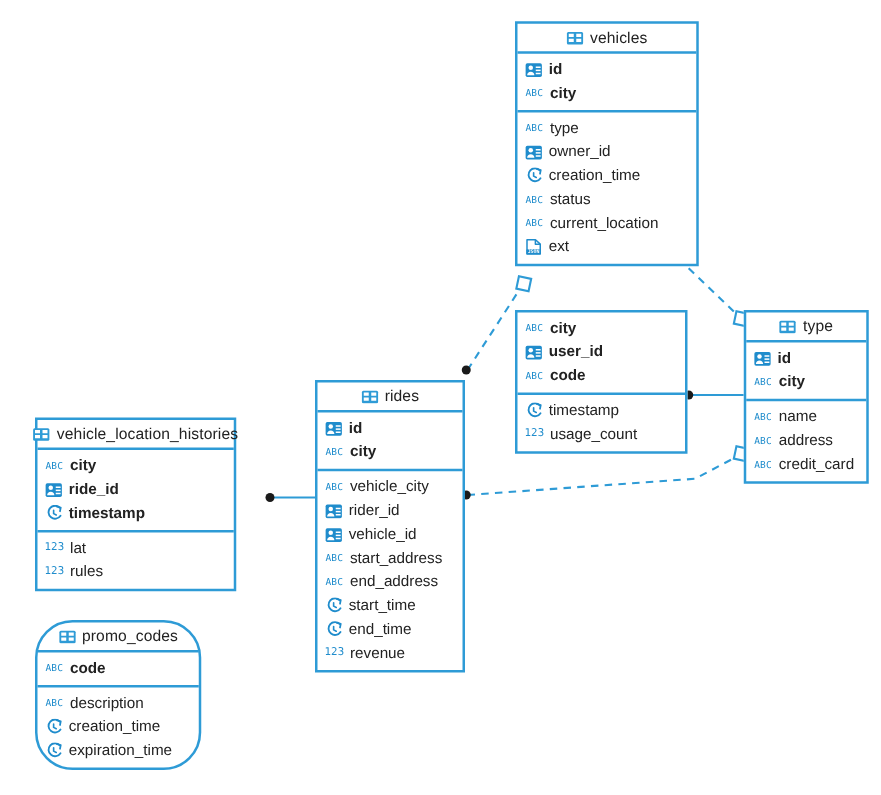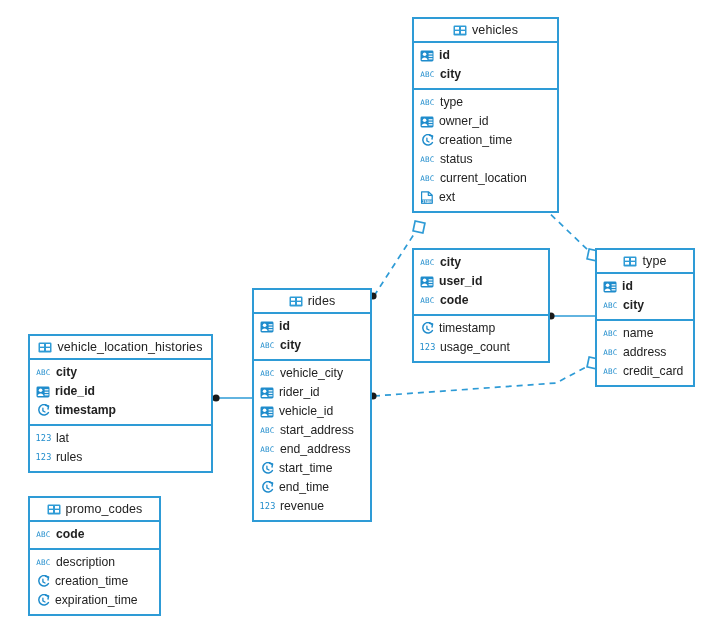--- a/index.html
+++ b/index.html
@@ -248,21 +248,21 @@
           <div class="col">
        <span class="ic ic-abc">ABC</span>
        <span class="cname">address</span>
      </div>
           <div class="col">
        <span class="ic ic-abc">ABC</span>
        <span class="cname">credit_card</span>
      </div>
         </div>
       </div>
-      <div class="table" style="left: 252px; top: 288px; width: 120px;">
+      <div class="table" style="left: 252px; top: 304px; width: 120px;">
         <div class="t-header">
       <span class="ic">
       <svg width="14" height="11" viewBox="0 0 14 11">
         <rect x="0.5" y="0.5" width="13" height="10" rx="1.2" fill="#2e9bd6"></rect>
         <rect x="2" y="2" width="4" height="2.6" fill="#ffffff"></rect>
         <rect x="8" y="2" width="4" height="2.6" fill="#ffffff"></rect>
         <rect x="2" y="6" width="4" height="2.6" fill="#ffffff"></rect>
         <rect x="8" y="6" width="4" height="2.6" fill="#ffffff"></rect>
       </svg>
           </span>
@@ -345,21 +345,21 @@
       </svg>
             </span>
        <span class="cname">end_time</span>
      </div>
           <div class="col">
        <span class="ic ic-123">123</span>
        <span class="cname">revenue</span>
      </div>
         </div>
       </div>
-      <div class="table" style="left: 28px; top: 334px; width: 185px;">
+      <div class="table" style="left: 28px; top: 334px; width: 161px;">
         <div class="t-header">
       <span class="ic">
       <svg width="14" height="11" viewBox="0 0 14 11">
         <rect x="0.5" y="0.5" width="13" height="10" rx="1.2" fill="#2e9bd6"></rect>
         <rect x="2" y="2" width="4" height="2.6" fill="#ffffff"></rect>
         <rect x="8" y="2" width="4" height="2.6" fill="#ffffff"></rect>
         <rect x="2" y="6" width="4" height="2.6" fill="#ffffff"></rect>
         <rect x="8" y="6" width="4" height="2.6" fill="#ffffff"></rect>
       </svg>
           </span>
@@ -398,21 +398,21 @@
           <div class="col">
        <span class="ic ic-123">123</span>
        <span class="cname">lat</span>
      </div>
           <div class="col">
        <span class="ic ic-123">123</span>
        <span class="cname">rules</span>
      </div>
         </div>
       </div>
-      <div class="table" style="left: 28px; top: 496px; width: 133px;">
+      <div class="table" style="left: 28px; top: 496px; width: 133px; border-radius: 30px;">
         <div class="t-header">
       <span class="ic">
       <svg width="14" height="11" viewBox="0 0 14 11">
         <rect x="0.5" y="0.5" width="13" height="10" rx="1.2" fill="#2e9bd6"></rect>
         <rect x="2" y="2" width="4" height="2.6" fill="#ffffff"></rect>
         <rect x="8" y="2" width="4" height="2.6" fill="#ffffff"></rect>
         <rect x="2" y="6" width="4" height="2.6" fill="#ffffff"></rect>
         <rect x="8" y="6" width="4" height="2.6" fill="#ffffff"></rect>
       </svg>
           </span>

